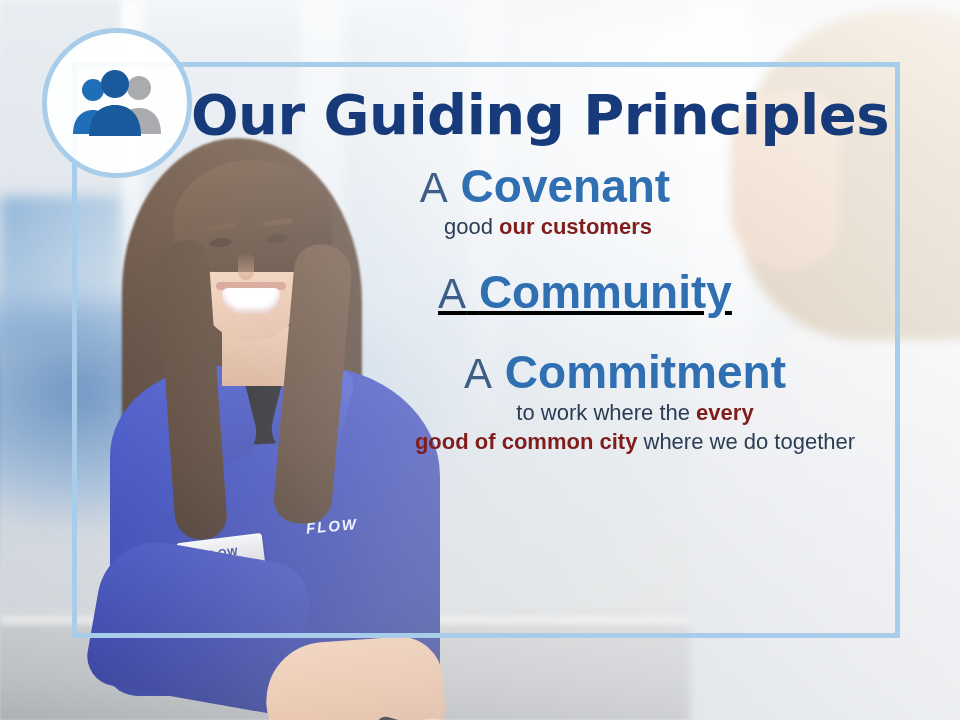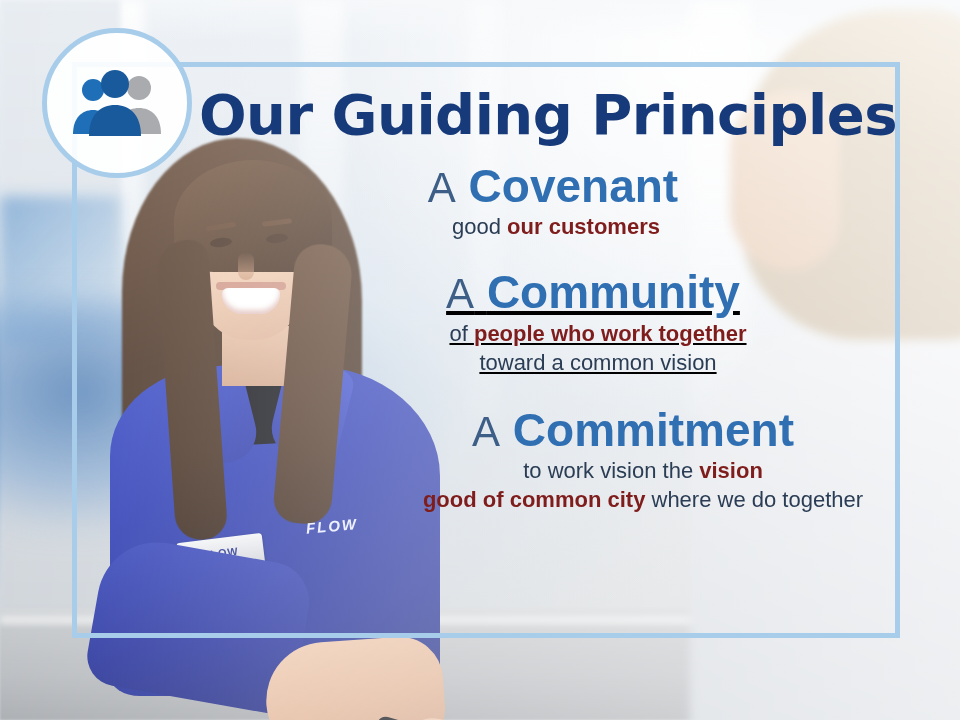--- a/index.html
+++ b/index.html
@@ -235,21 +235,21 @@
     border-radius: 50%;
     background: rgba(255,255,255,0.92);
     border: 5px solid #a8cdea;
     box-sizing: border-box;
     display: flex; align-items: center; justify-content: center;
   }
 
   
   .text-wrap {
     position: absolute;
-    left: 198px; top: 86px; width: 700px;
+    left: 190px; top: 86px; width: 700px;
     text-align: center;
   }
   .title {
     font-family: "DejaVu Sans", sans-serif;
     font-size: 56px;
     font-weight: bold;
     color: #173a7a;
     letter-spacing: -0.5px;
     line-height: 1.05;
     margin: 0 0 16px 0;
@@ -371,33 +371,28 @@
       <div class="sub-line">
         <span>good </span><b>our customers</b>
       </div>
     </div>
 
     <div class="stanza stanza-2">
       <div class="big-line">
         <span class="article">A</span>
         <span>Community</span>
       </div>
-      <div class="sub-line">
-        <span>of </span><b>people who work together</b>
-        <br>
-        <span>toward a common vision</span>
-      </div>
     </div>
 
     <div class="stanza stanza-3">
       <div class="big-line">
         <span class="article">A</span>
         <span>Commitment</span>
       </div>
       <div class="sub-line">
-        <span>to work vision the </span><b>vision</b>
+        <span>to work where the </span><b>every</b>
         <br>
         <b>good of common city</b><span> where we do together</span>
       </div>
     </div>
   </div>
 
 </div>
 
 </body></html>

